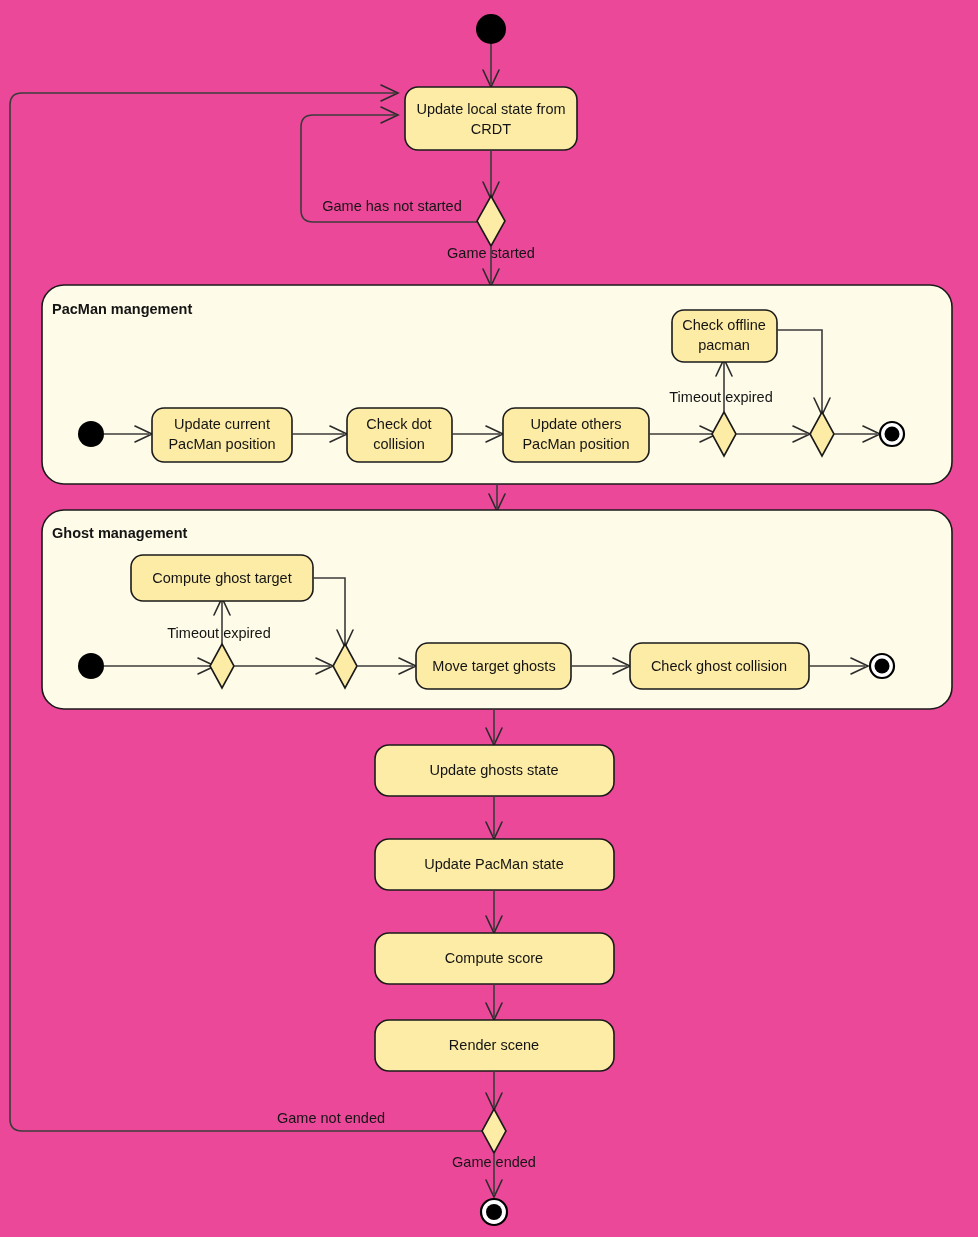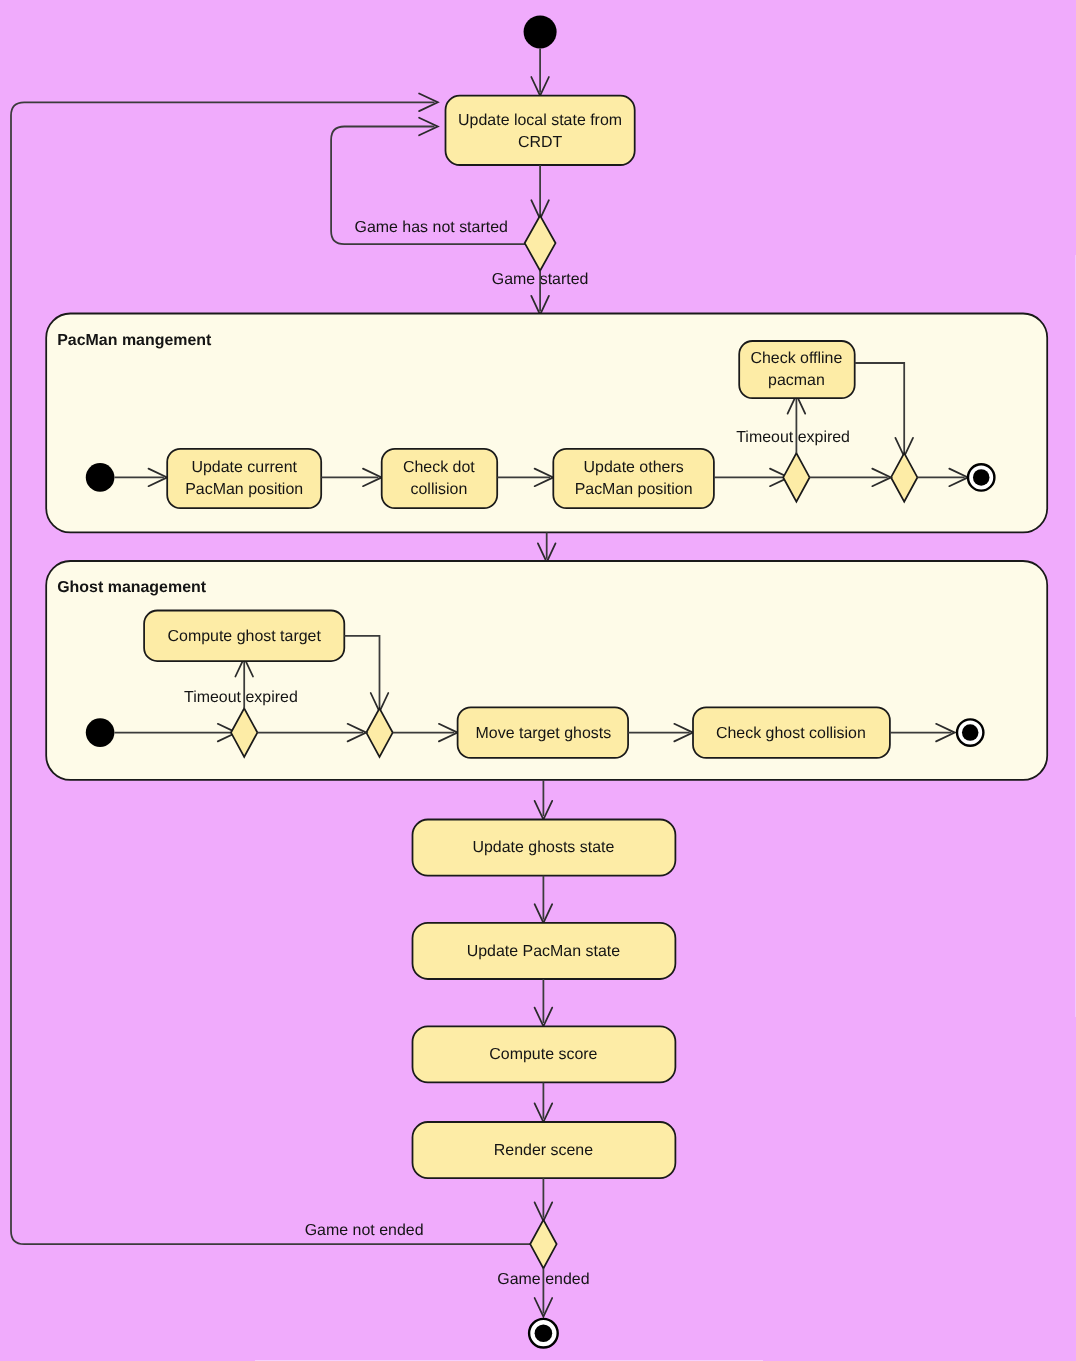--- a/index.html
+++ b/index.html
@@ -1,18 +1,18 @@
 <!DOCTYPE html>
 <html><head>
 <meta charset="utf-8">
 <title>PacMan CRDT Activity Diagram</title>
 <style>
   html,body{margin:0;padding:0;background:#ffffff;}
   body{font-family:"Liberation Sans","DejaVu Sans",sans-serif;}
-  #diagram-root{position:relative;width:978px;height:1237px;background:#f0abfc;overflow:hidden;}
+  #diagram-root{position:relative;width:978px;height:1237px;background:#ec4899;overflow:hidden;}
   svg{display:block;}
   .edge{stroke:#3b3b3b;stroke-width:1.6;fill:none;}
   .arrowhead{stroke:#2b2b2b;stroke-width:1.6;fill:none;stroke-linecap:round;}
   .act-rect{fill:#fdeca6;stroke:#1a1a1a;stroke-width:1.6;}
   .group-rect{fill:#fefbe8;stroke:#1a1a1a;stroke-width:1.6;}
   .diamond{fill:#fdeca6;stroke:#1a1a1a;stroke-width:1.6;}
   .node-init{fill:#000000;stroke:none;}
   .node-final-outer{fill:#ffffff;stroke:#000000;stroke-width:2.2;}
   .node-final-inner{fill:#000000;stroke:none;}
   text{fill:#141414;font-family:"Liberation Sans","DejaVu Sans",sans-serif;}

